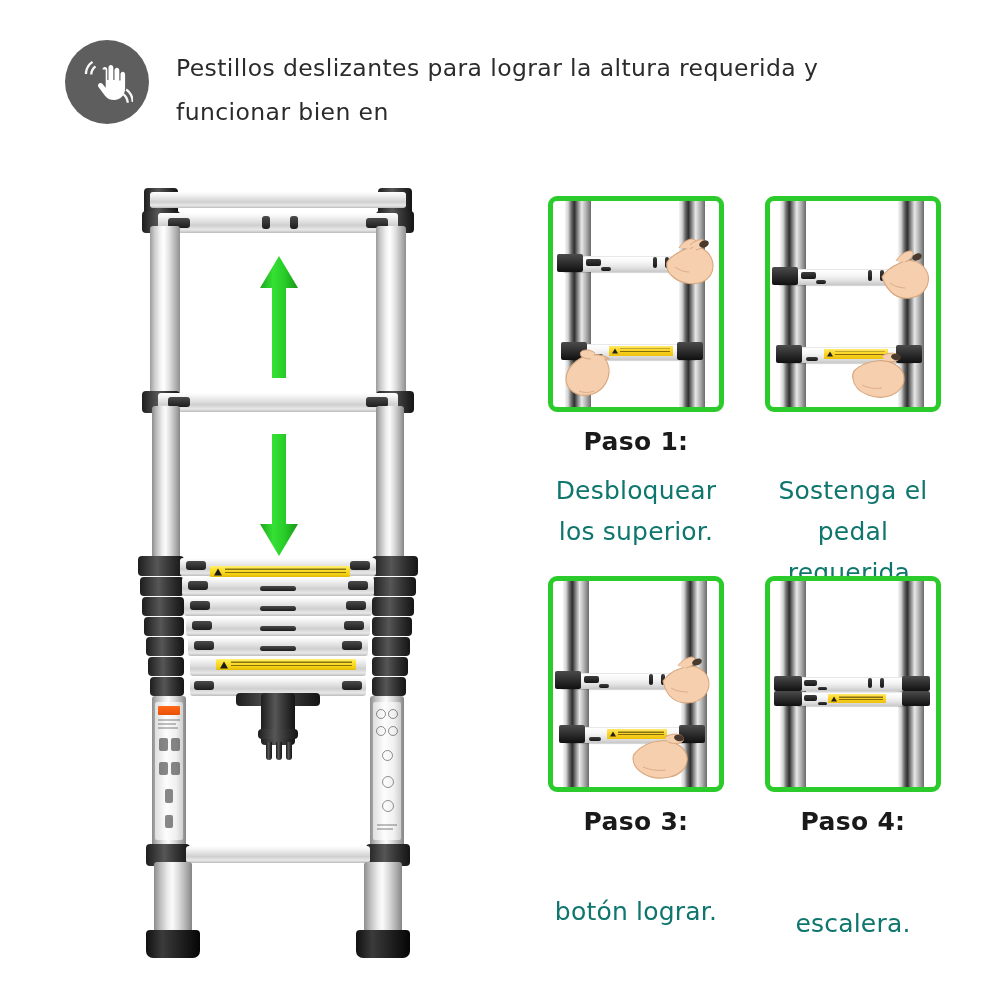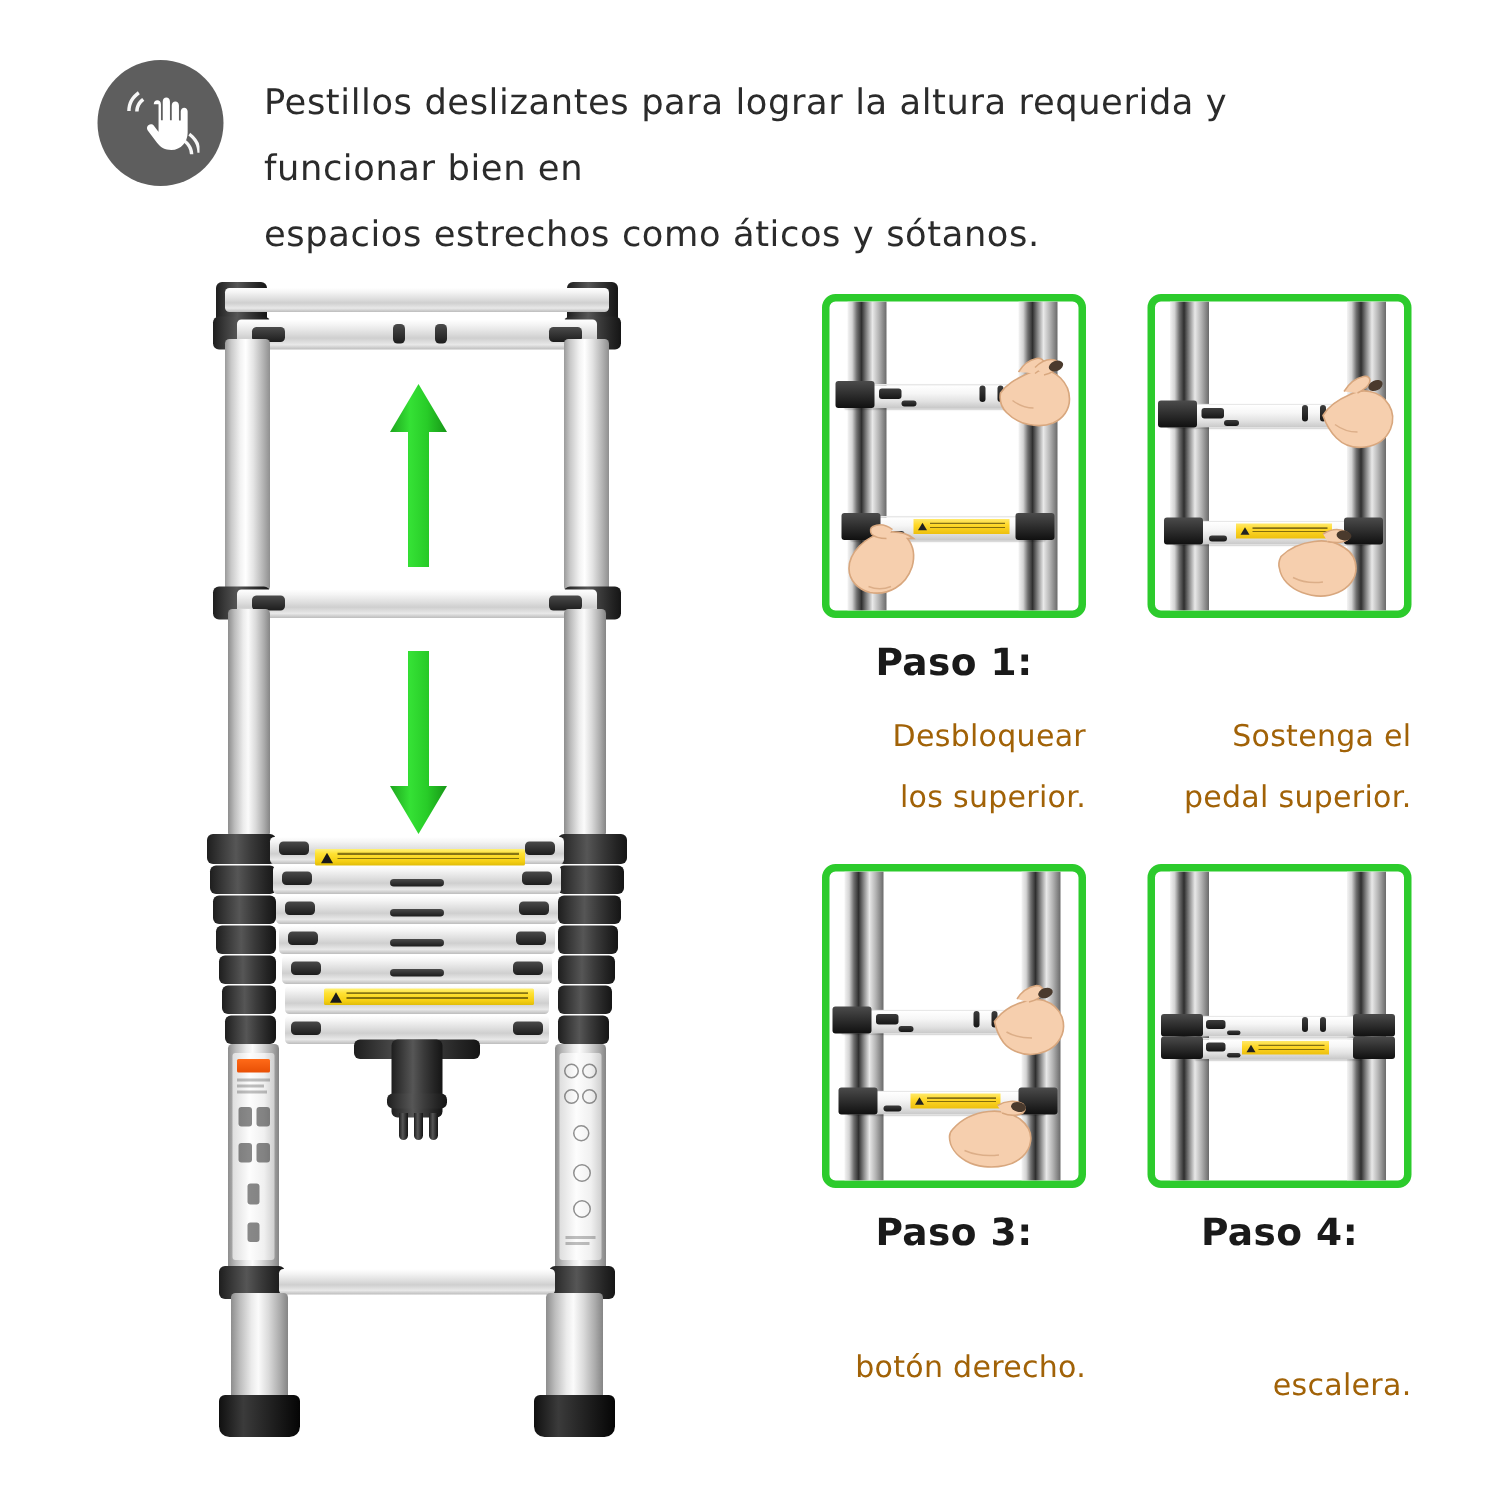--- a/index.html
+++ b/index.html
@@ -193,26 +193,26 @@
     text-align: center;
     font-family: "DejaVu Sans", sans-serif;
     font-weight: 700;
     font-size: 25px;
     color: #1a1a1a;
     letter-spacing: 0.3px;
   }
   .step-desc {
     position: absolute;
     width: 100%;
-    text-align: right;
+    text-align: center;
     font-family: "DejaVu Sans", sans-serif;
     font-weight: 400;
-    font-size: 20px;
+    font-size: 25px;
     line-height: 41px;
-    color: #a16207;
+    color: #0f766e;
     letter-spacing: 0.2px;
   }
 </style>
 </head>
 <body>
 
 <div id="page">
 
   <div id="header">
 
@@ -226,21 +226,20 @@
           <path d="M13.8 9.4c-3.1 2.3-4.6 5.3-4.7 9h2.3c.1-3 1.3-5.4 3.8-7.2l-1.4-1.8z" opacity=".95"></path>
           <path d="M10.9 4.9C6.3 8.1 3.9 12.5 3.8 18h2.3c.1-4.7 2.1-8.4 6.1-11.2l-1.3-1.9z" opacity=".95"></path>
           <path d="M41.4 38.9c2.6 2 4 4.6 4.2 7.9h2.3c-.2-4-1.9-7.2-5.2-9.7l-1.3 1.8z" opacity=".95"></path>
           <path d="M44.6 34.4c3.9 2.9 5.9 6.7 6 11.5h2.3c-.1-5.6-2.5-10.1-7.1-13.4l-1.2 1.9z" opacity=".95"></path>
         </g>
       </svg>
     </div>
 
     <div id="header-text">
       <div>Pestillos deslizantes para lograr la altura requerida y funcionar bien en</div>
-      <div>espacios estrechos como áticos y sótanos.</div>
     </div>
   </div>
 
   <div id="ladder-wrap">
 
     <div class="cap cap-grad" style="left:16px;  top:10px;  width:34px; height:30px;"></div>
     <div class="cap cap-grad" style="left:250px; top:10px; width:34px; height:30px;"></div>
     <div class="rung rung-grad" style="left:22px; top:14px; width:256px; height:16px;"></div>
 
     <div class="cap cap-grad" style="left:14px;  top:33px; width:38px; height:22px;"></div>
@@ -459,21 +458,21 @@
       </svg>
       <svg class="hand" style="left:76px; top:150px;" width="70" height="56" viewBox="0 0 70 56">
         <path d="M8 20c6-6 14-9 22-10 7-1 14 0 20 4 5 3 8 8 8 14 0 7-5 13-12 16-7 3-16 3-24 0
                  -8-3-14-9-15-16-1-3 0-6 1-8z" fill="#f6cfae" stroke="#d8a77e" stroke-width="1.1"></path>
         <path d="M36 5c5-3 11-4 16-1 2 1 2 4 0 5-3 2-8 2-13 1" fill="#f6cfae" stroke="#d8a77e" stroke-width="1"></path>
         <ellipse cx="50" cy="6" rx="5" ry="3.2" fill="#4a3a2d" transform="rotate(10 50 6)"></ellipse>
         <path d="M16 34c6 3 13 4 20 3" stroke="#dcae88" stroke-width="1" fill="none"></path>
       </svg>
     </div>
     <div class="step-desc" style="top:274px;">Sostenga el</div>
-    <div class="step-desc" style="top:315px;">pedal superior.</div>
+    <div class="step-desc" style="top:315px;">pedal requerida.</div>
   </div>
 
   <div class="step-card" style="left:548px; top:576px; width:176px; height:340px;">
     <div class="step-frame" style="width:176px; height:216px;">
       <div class="mini-rail" style="left:10px;  top:0; width:26px; height:206px;"></div>
       <div class="mini-rail" style="left:128px; top:0; width:26px; height:206px;"></div>
       <div class="mini-rung" style="left:8px; top:92px; width:126px; height:16px;"></div>
       <div class="mini-clamp" style="left:2px;  top:90px; width:26px; height:18px;"></div>
       <div class="mini-nub" style="left:31px; top:95px; width:15px; height:7px;"></div>
       <div class="mini-nub" style="left:46px; top:103px; width:10px; height:4px;"></div>
@@ -496,21 +495,21 @@
       </svg>
       <svg class="hand" style="left:74px; top:150px;" width="72" height="58" viewBox="0 0 72 58">
         <path d="M8 22c6-7 15-11 24-12 8-1 15 1 21 5 5 4 8 9 7 15-1 8-8 14-17 16-9 2-19 1-26-3
                  -7-4-11-10-11-16 0-2 1-4 2-5z" fill="#f6cfae" stroke="#d8a77e" stroke-width="1.1"></path>
         <path d="M38 6c5-3 12-4 17-1 2 2 2 4 0 6-4 2-9 2-14 0" fill="#f6cfae" stroke="#d8a77e" stroke-width="1"></path>
         <ellipse cx="52" cy="7" rx="5" ry="3.2" fill="#4a3a2d" transform="rotate(12 52 7)"></ellipse>
         <path d="M16 36c7 3 15 4 23 3" stroke="#dcae88" stroke-width="1" fill="none"></path>
       </svg>
     </div>
     <div class="step-title" style="top:231px;">Paso 3:</div>
-    <div class="step-desc" style="top:315px;">botón derecho.</div>
+    <div class="step-desc" style="top:315px;">botón lograr.</div>
   </div>
 
   <div class="step-card" style="left:765px; top:576px; width:176px; height:340px;">
     <div class="step-frame" style="width:176px; height:216px;">
       <div class="mini-rail" style="left:10px;  top:0; width:26px; height:206px;"></div>
       <div class="mini-rail" style="left:128px; top:0; width:26px; height:206px;"></div>
 
       <div class="mini-rung" style="left:28px; top:96px; width:112px; height:14px;"></div>
       <div class="mini-clamp" style="left:4px;   top:95px; width:28px; height:15px;"></div>
       <div class="mini-clamp" style="left:132px; top:95px; width:28px; height:15px;"></div>

